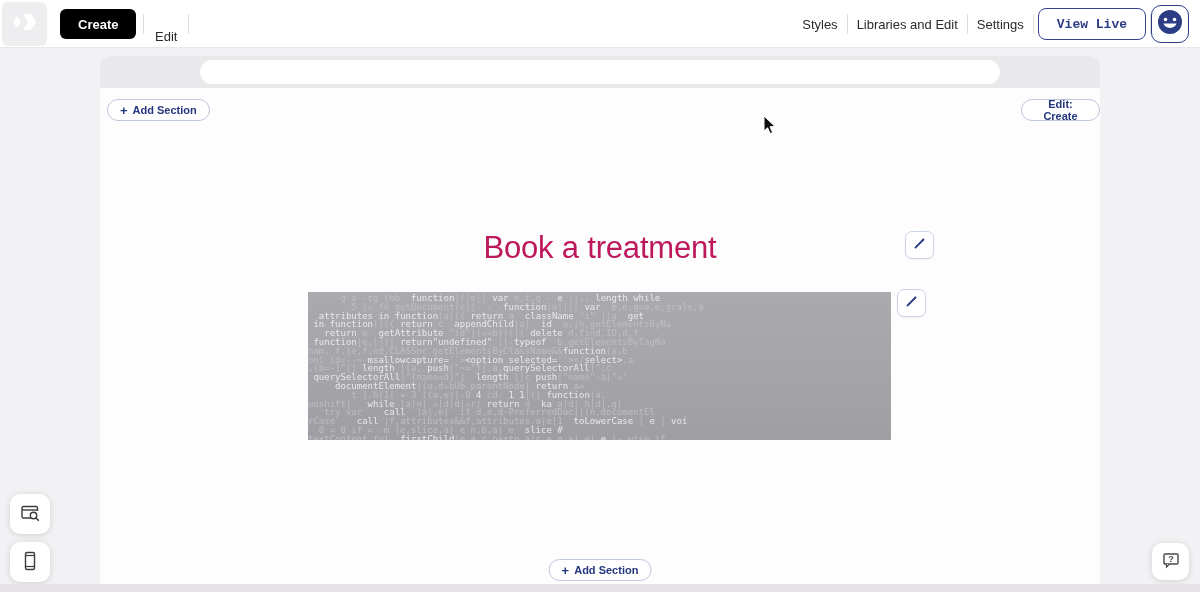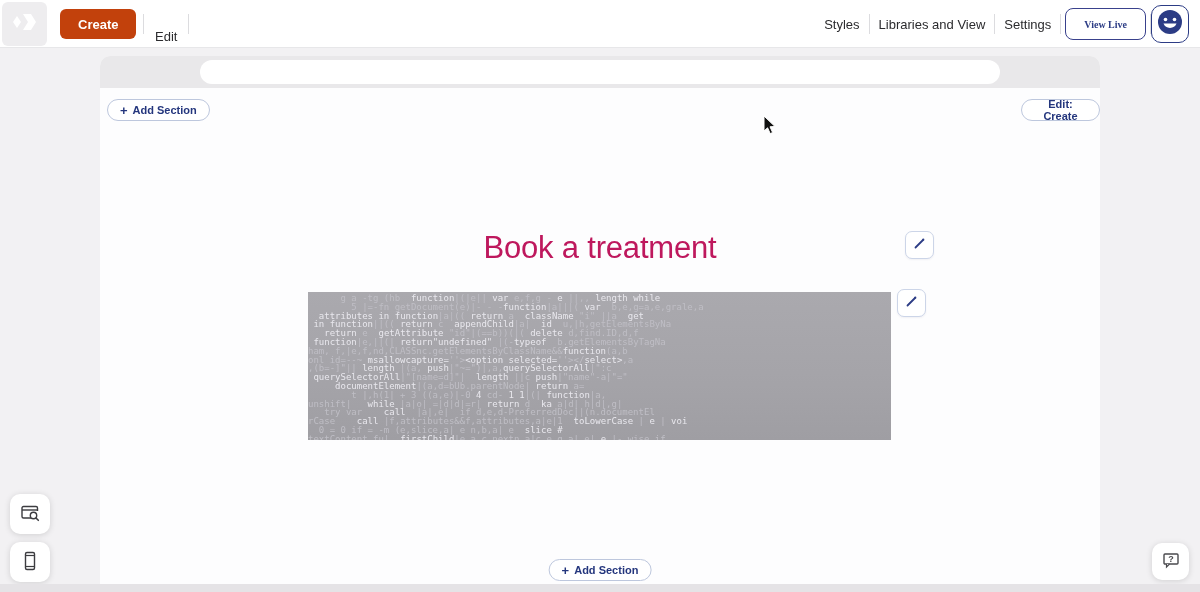--- a/index.html
+++ b/index.html
@@ -6,32 +6,32 @@
   html,body { width:1200px; height:592px; overflow:hidden; }
   body { font-family:"Liberation Sans", sans-serif; background:#f2f1f3; }
   #app { position:relative; width:1200px; height:592px; background:#f2f1f3; }
 
   
   .topbar { position:absolute; top:0; left:0; width:1200px; height:48px;
     background:#ffffff; border-bottom:1px solid #e7e7e9; display:flex; align-items:center; z-index:30; }
   .logo-tile { position:absolute; left:2px; top:2px; width:45px; height:44px;
     background:#eeedef; border-radius:6px; display:flex; align-items:center; justify-content:center; }
   .btn-create { position:absolute; left:60px; top:9px; height:30px; padding:0 18px;
-    background:#c2410c; color:#ffffff; border:none; border-radius:6px;
+    background:#000000; color:#ffffff; border:none; border-radius:6px;
     font-size:13px; font-weight:700; font-family:"Liberation Sans",sans-serif; cursor:pointer; }
   .tb-sep { width:1px; height:20px; background:#dcdcdf; }
   .sep-a { position:absolute; left:143px; top:14px; }
   .sep-b { position:absolute; left:188px; top:14px; }
   .tb-edit { position:absolute; left:155px; top:12px; height:48px; display:flex; align-items:center;
     font-size:13px; font-weight:500; color:#2b2b2e; cursor:pointer; }
   .tb-right { position:absolute; right:11px; top:0; height:48px; display:flex; align-items:center; }
   .nav-item { font-size:13px; font-weight:500; color:#2b2b2e; padding:0 9px; cursor:pointer; }
   .btn-viewlive { height:32px; padding:0 18px; background:#ffffff; border:1px solid #39418c;
-    border-radius:8px; color:#2c3c85; font-size:10px; font-weight:700;
-    font-family:Liberation Serif, serif; cursor:pointer; margin:0 4px; }
+    border-radius:8px; color:#2c3c85; font-size:13px; font-weight:700;
+    font-family:Liberation Mono, monospace; cursor:pointer; margin:0 4px; }
   .avatar-btn { width:38px; height:38px; background:#ffffff; border:1.5px solid #2c3c85;
     border-radius:10px; display:flex; align-items:center; justify-content:center; cursor:pointer; }
 
   
   .canvas { position:absolute; left:100px; top:56px; width:1000px; height:528px;
     background:#fdfdfe; border-radius:10px 10px 0 0; }
   .section-bar { position:absolute; left:0; top:0; width:1000px; height:32px;
     background:#e9e8ea; border-radius:10px 10px 0 0; }
   .page-pill { position:absolute; left:100px; top:4px; width:800px; height:24px;
     background:#ffffff; border-radius:12px; cursor:pointer; }
@@ -91,21 +91,21 @@
       </span>
     </div>
     <button class="btn-create">Create</button>
     <div class="tb-sep sep-a"></div>
     <div class="tb-edit">Edit</div>
     <div class="tb-sep sep-b"></div>
 
     <div class="tb-right">
       <span class="nav-item">Styles</span>
       <span class="tb-sep"></span>
-      <span class="nav-item">Libraries and View</span>
+      <span class="nav-item">Libraries and Edit</span>
       <span class="tb-sep"></span>
       <span class="nav-item">Settings</span>
       <span class="tb-sep"></span>
       <button class="btn-viewlive">View Live</button>
       <span class="tb-sep"></span>
       <div class="avatar-btn">
         <span>
           <svg width="28" height="28" viewBox="0 0 28 28">
             <circle cx="14" cy="14" r="12" fill="#2c3c85"></circle>
             <circle cx="9.5" cy="11.5" r="1.8" fill="#ffffff"></circle>

